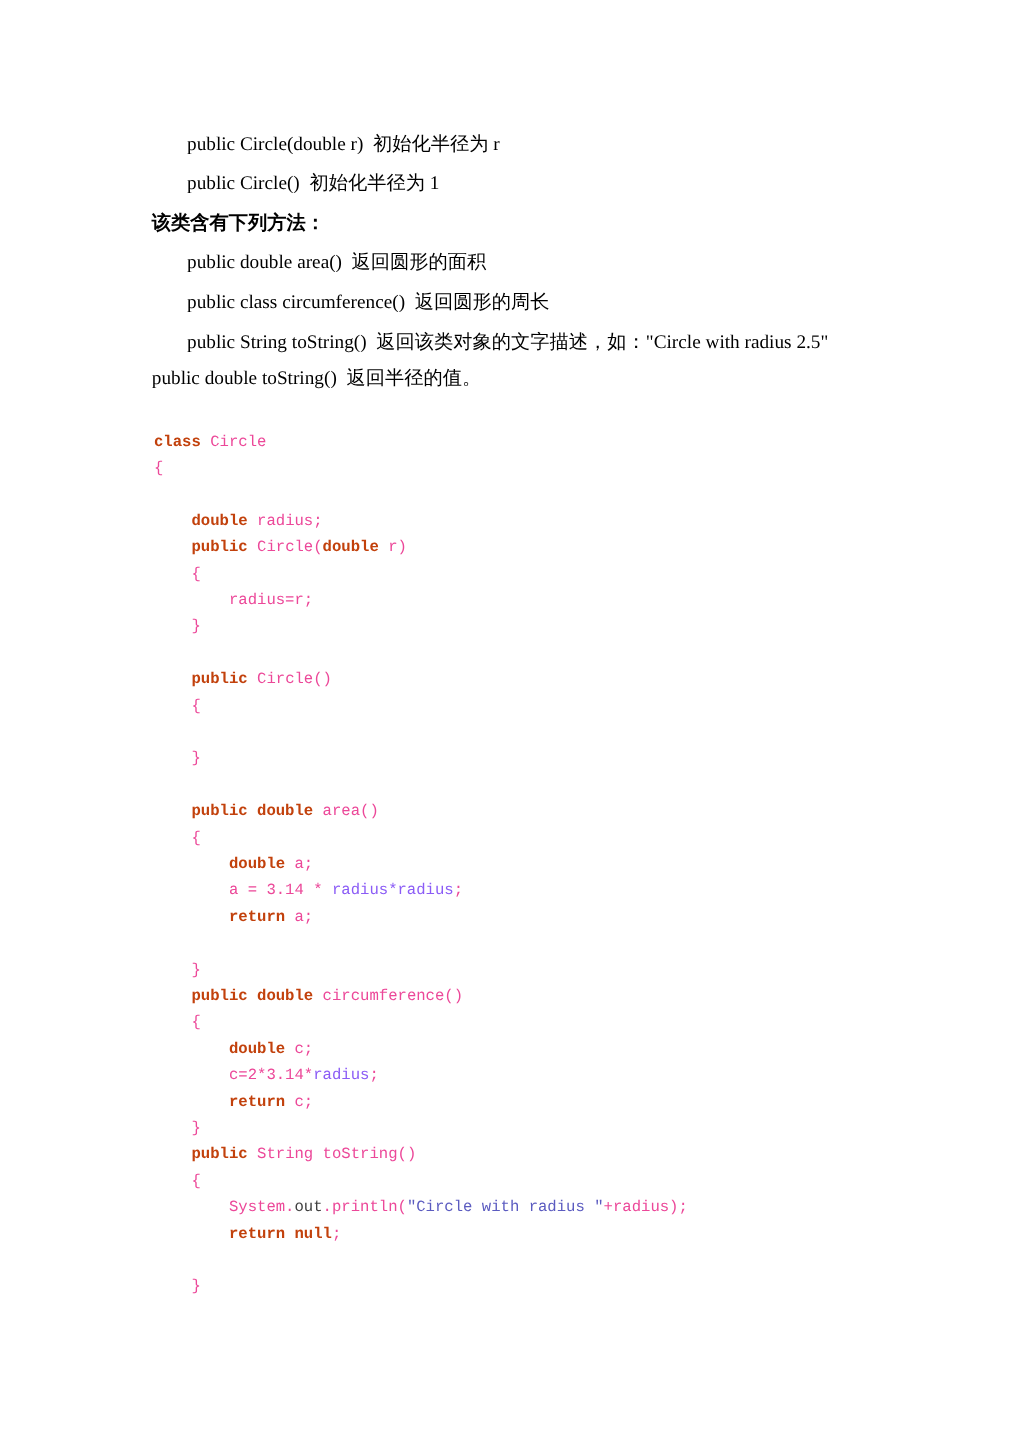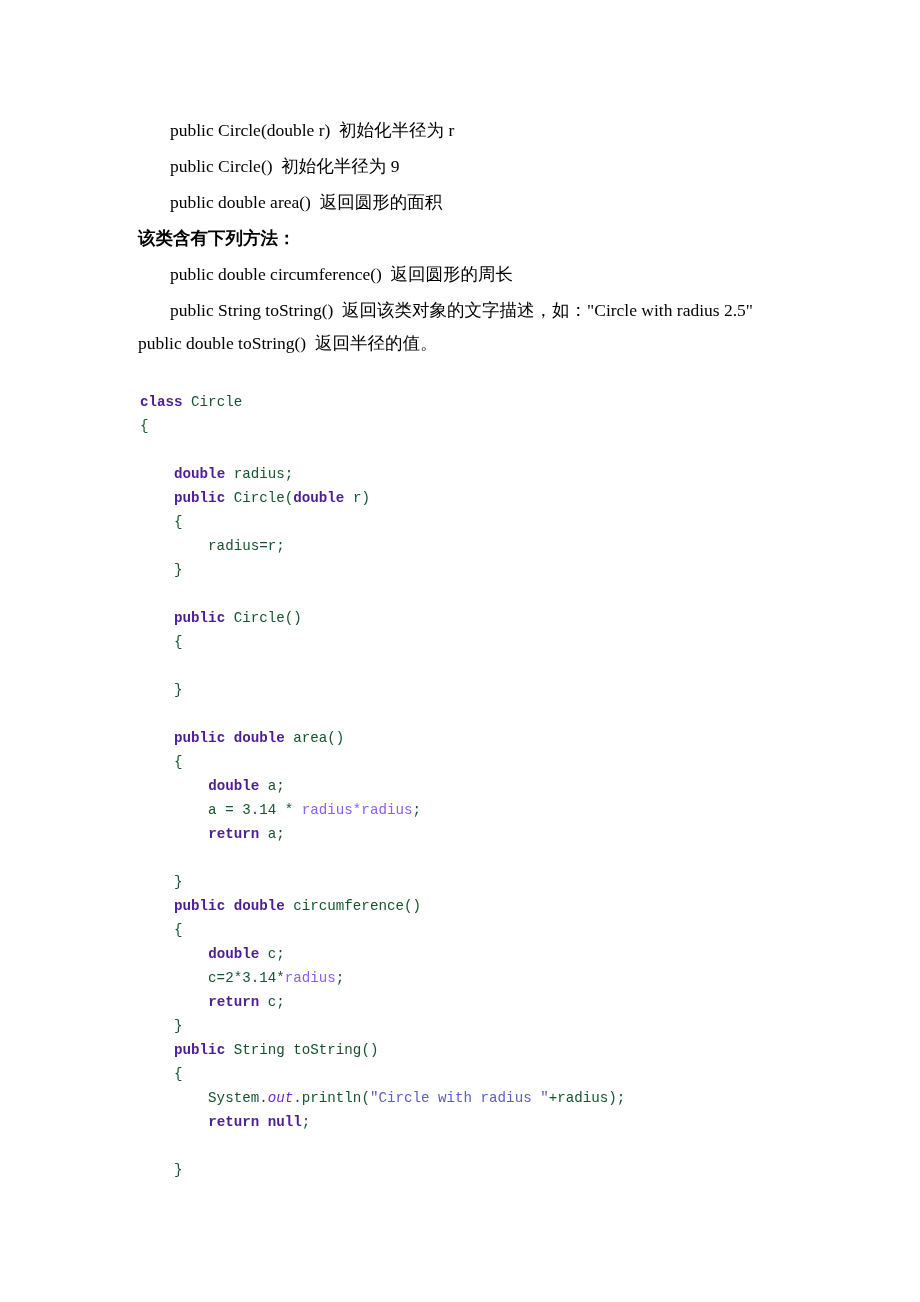--- a/index.html
+++ b/index.html
@@ -58,36 +58,36 @@
     font-family: "Liberation Mono", "DejaVu Sans Mono", monospace;
     font-size: 14.2px;
     line-height: 24px;
     color: #6b6b78;
     white-space: pre;
   }
   .code-line {
     height: 24px;
     white-space: pre;
   }
-  .kw   { color: #4c1d95; font-weight: bold; }
-  .id   { color: #14532d; }
+  .kw   { color: #c2410c; font-weight: bold; }
+  .id   { color: #ec4899; }
   .fld  { color: #8b5cf6; }
   .str  { color: #5b5bc0; }
-  .ital { font-style: italic; color: #6d28d9; }
+  .ital { color: #404040; }
 </style>
 </head>
 <body>
 
 <div class="page">
 
   <div class="prose">
       <div class="prose-line indent">public Circle(double r)  初始化半径为 r</div>
-      <div class="prose-line indent">public Circle()  初始化半径为 9</div>
+      <div class="prose-line indent">public Circle()  初始化半径为 1</div>
+      <div class="prose-line heading">该类含有下列方法：</div>
       <div class="prose-line indent">public double area()  返回圆形的面积</div>
-      <div class="prose-line heading">该类含有下列方法：</div>
-      <div class="prose-line indent">public double circumference()  返回圆形的周长</div>
+      <div class="prose-line indent">public class circumference()  返回圆形的周长</div>
       <div class="prose-line indent">public String toString()  返回该类对象的文字描述，如："Circle with radius 2.5"</div>
       <div class="prose-line flush">public double toString()  返回半径的值。</div>
     </div>
 
   <div class="code-block"><div class="code-line"><span class="kw">class</span><span class="id"> Circle</span></div><div class="code-line"><span class="id">{</span></div><div class="code-line">&nbsp;</div><div class="code-line"><span class="id">    </span><span class="kw">double</span><span class="id"> radius;</span></div><div class="code-line"><span class="id">    </span><span class="kw">public</span><span class="id"> Circle(</span><span class="kw">double</span><span class="id"> r)</span></div><div class="code-line"><span class="id">    {</span></div><div class="code-line"><span class="id">        radius=r;</span></div><div class="code-line"><span class="id">    }</span></div><div class="code-line">&nbsp;</div><div class="code-line"><span class="id">    </span><span class="kw">public</span><span class="id"> Circle()</span></div><div class="code-line"><span class="id">    {</span></div><div class="code-line">&nbsp;</div><div class="code-line"><span class="id">    }</span></div><div class="code-line">&nbsp;</div><div class="code-line"><span class="id">    </span><span class="kw">public double</span><span class="id"> area()</span></div><div class="code-line"><span class="id">    {</span></div><div class="code-line"><span class="id">        </span><span class="kw">double</span><span class="id"> a;</span></div><div class="code-line"><span class="id">        a = 3.14 * </span><span class="fld">radius*radius</span><span class="id">;</span></div><div class="code-line"><span class="id">        </span><span class="kw">return</span><span class="id"> a;</span></div><div class="code-line">&nbsp;</div><div class="code-line"><span class="id">    }</span></div><div class="code-line"><span class="id">    </span><span class="kw">public double</span><span class="id"> circumference()</span></div><div class="code-line"><span class="id">    {</span></div><div class="code-line"><span class="id">        </span><span class="kw">double</span><span class="id"> c;</span></div><div class="code-line"><span class="id">        c=2*3.14*</span><span class="fld">radius</span><span class="id">;</span></div><div class="code-line"><span class="id">        </span><span class="kw">return</span><span class="id"> c;</span></div><div class="code-line"><span class="id">    }</span></div><div class="code-line"><span class="id">    </span><span class="kw">public</span><span class="id"> String toString()</span></div><div class="code-line"><span class="id">    {</span></div><div class="code-line"><span class="id">        System.</span><span class="ital">out</span><span class="id">.println(</span><span class="str">"Circle with radius "</span><span class="id">+radius);</span></div><div class="code-line"><span class="id">        </span><span class="kw">return null</span><span class="id">;</span></div><div class="code-line">&nbsp;</div><div class="code-line"><span class="id">    }</span></div></div>
 
 </div>
 
 </body></html>

